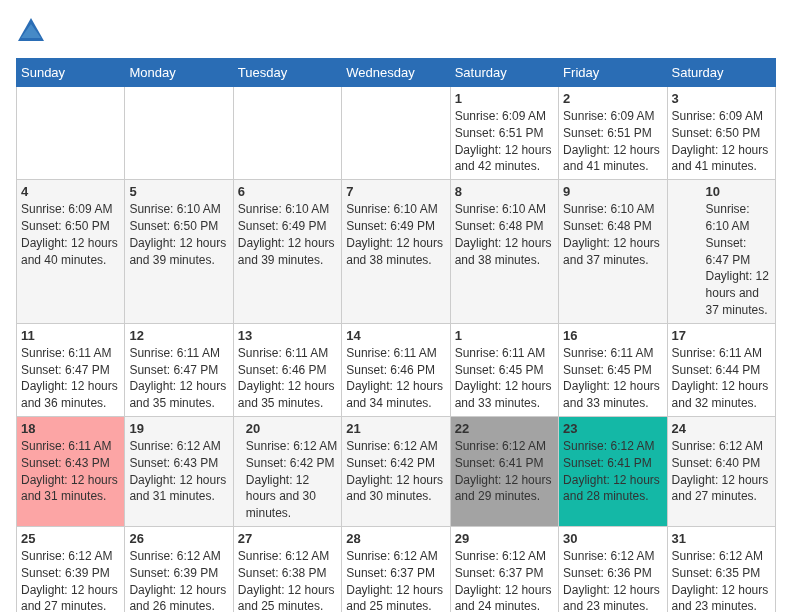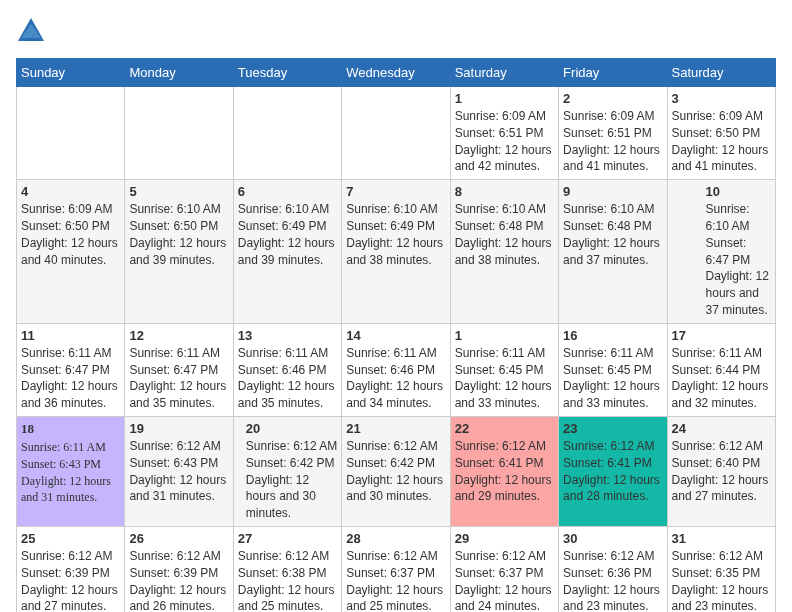--- a/index.html
+++ b/index.html
@@ -231,21 +231,21 @@
 Daylight: 12 hours and 33 minutes.</div>
         </td>
         <td>
           <div class="day-number">17</div>
           <div class="day-info">Sunrise: 6:11 AM
 Sunset: 6:44 PM
 Daylight: 12 hours and 32 minutes.</div>
         </td>
       </tr>
       <tr>
-        <td style="background: #c4b5fd; font-family: Liberation Serif, serif;">
+        <td style="background: #fca5a5;">
           <div class="day-number">18</div>
           <div class="day-info">Sunrise: 6:11 AM
 Sunset: 6:43 PM
 Daylight: 12 hours and 31 minutes.</div>
         </td>
         <td style="background: rgb(245, 245, 245);">
           <div class="day-number">19</div>
           <div class="day-info">Sunrise: 6:12 AM
 Sunset: 6:43 PM
 Daylight: 12 hours and 31 minutes.</div>
@@ -255,21 +255,21 @@
           <div class="day-info">Sunrise: 6:12 AM
 Sunset: 6:42 PM
 Daylight: 12 hours and 30 minutes.</div>
         </td>
         <td style="background: rgb(245, 245, 245);">
           <div class="day-number">21</div>
           <div class="day-info">Sunrise: 6:12 AM
 Sunset: 6:42 PM
 Daylight: 12 hours and 30 minutes.</div>
         </td>
-        <td style="background: #fca5a5;">
+        <td style="background: #a3a3a3;">
           <div class="day-number">22</div>
           <div class="day-info">Sunrise: 6:12 AM
 Sunset: 6:41 PM
 Daylight: 12 hours and 29 minutes.</div>
         </td>
         <td style="background: #14b8a6;">
           <div class="day-number">23</div>
           <div class="day-info">Sunrise: 6:12 AM
 Sunset: 6:41 PM
 Daylight: 12 hours and 28 minutes.</div>

